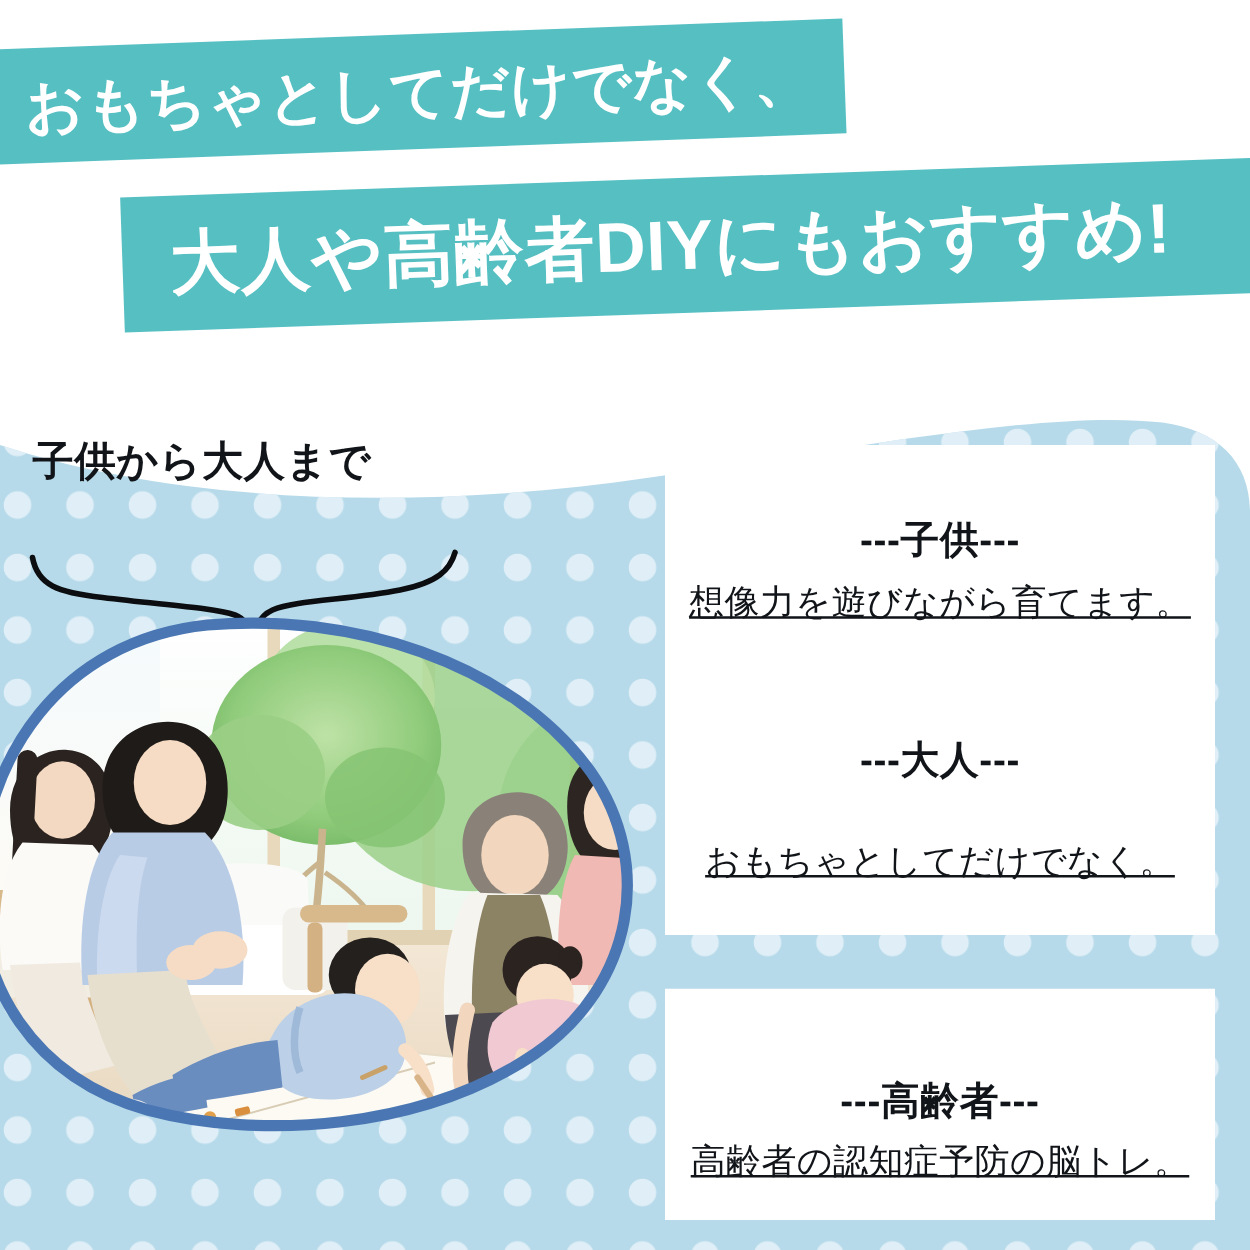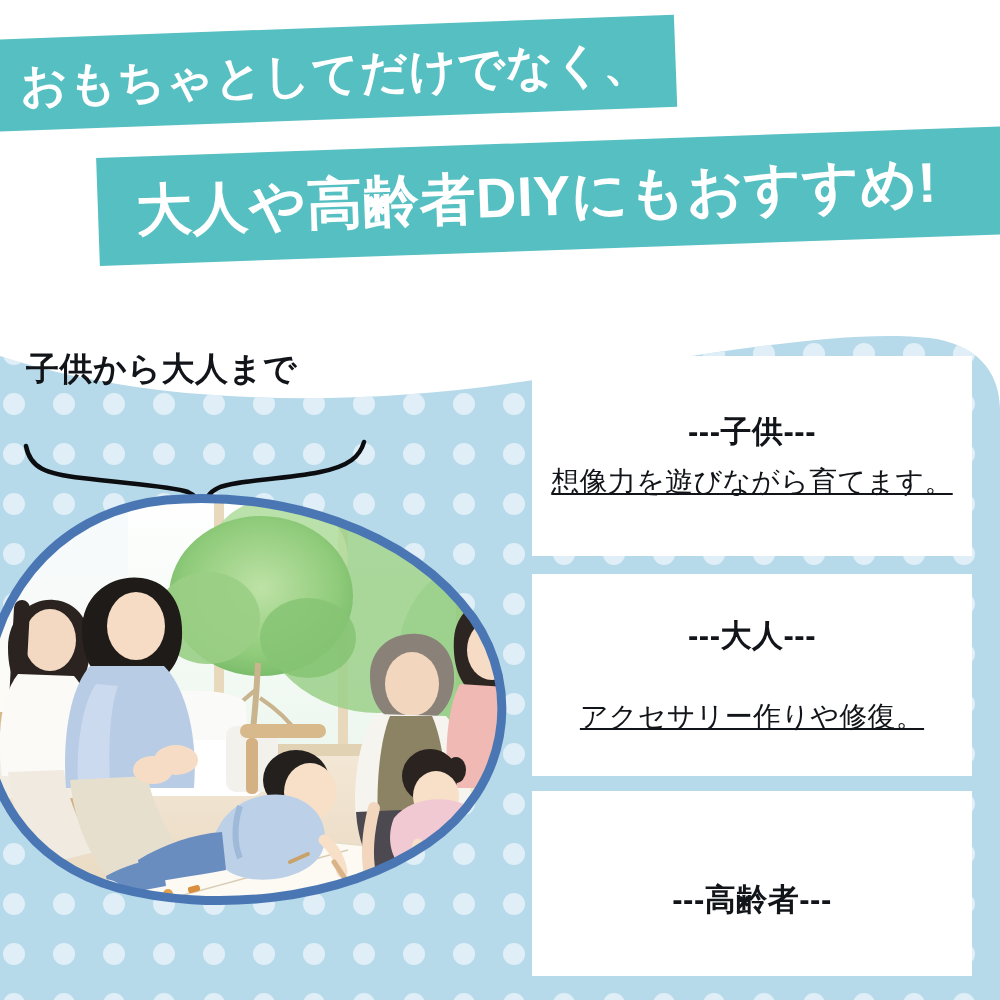--- a/index.html
+++ b/index.html
@@ -107,21 +107,21 @@
     left: 532px;
     width: 440px;
     background: #ffffff;
     box-sizing: border-box;
     display: flex;
     flex-direction: column;
     align-items: center;
     justify-content: center;
   }
   #card-0 { top: 356px; height: 200px; text-align: center; }
-  #card-1 { top: 574px; height: 202px; gap: 31px; }
+  #card-1 { top: 546px; height: 202px; gap: 31px; }
   #card-2 { top: 791px; height: 185px; }
 
   .card-title {
     font-size: 31px;
     font-weight: bold;
     color: #111418;
     letter-spacing: 0.5px;
     margin-bottom: 10px;
     white-space: nowrap;
   }
@@ -333,20 +333,21 @@
     </svg>
   </div>
 
   <div class="card" id="card-0">
     <div class="card-title">---子供---</div>
     <div class="card-body">想像力を遊びながら育てます。</div>
   </div>
 
   <div class="card" id="card-1">
     <div class="card-title">---大人---</div>
-    <div class="card-body">アクセサリー作りや修復。</div>
+    <div class="card-body">おもちゃとしてだけでなく。</div>
   </div>
 
   <div class="card" id="card-2">
     <div class="card-title">---高齢者---</div>
+    <div class="card-body">高齢者の認知症予防の脳トレ。</div>
   </div>
 
 </div>
 
 </body></html>

